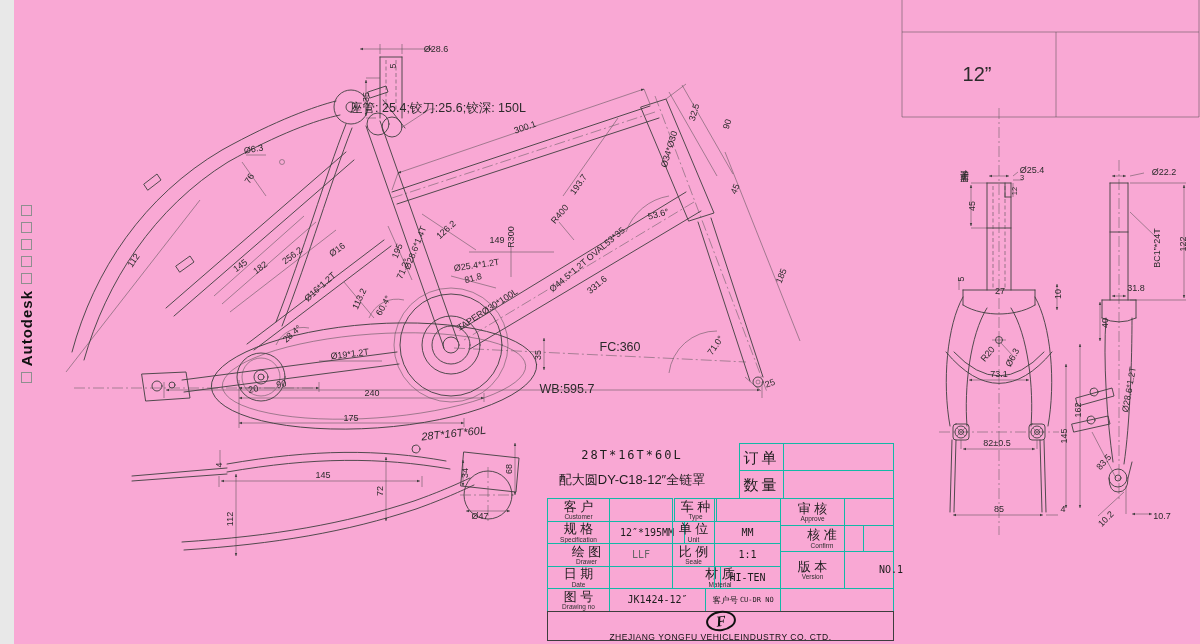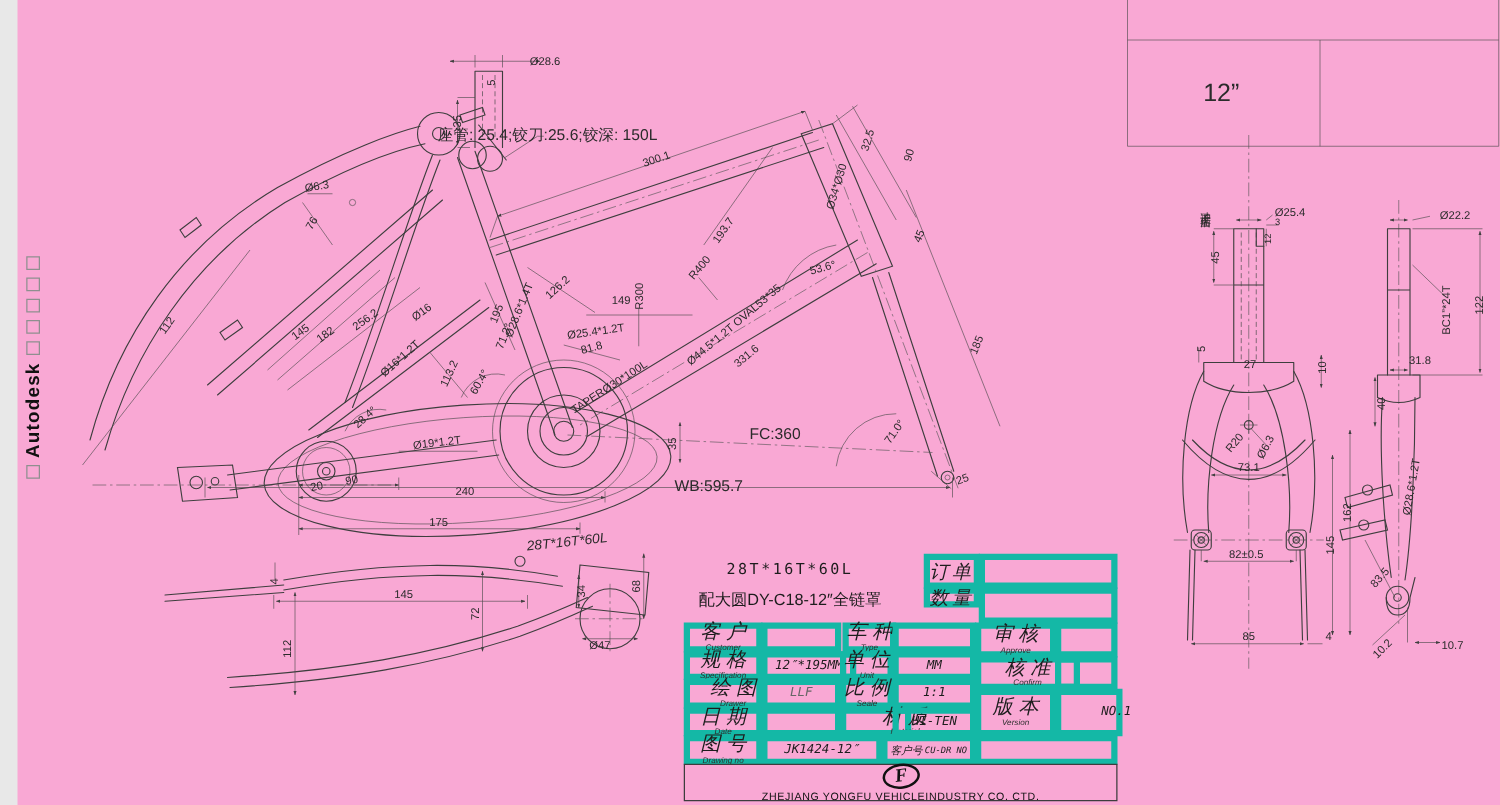--- a/index.html
+++ b/index.html
@@ -11,23 +11,23 @@
   .t{stroke:#4a4a4a;stroke-width:.5;fill:none;}
   .cl{stroke:#555;stroke-width:.5;fill:none;stroke-dasharray:11 3 2 3;}
   .hd{stroke:#4a4a4a;stroke-width:.55;fill:none;stroke-dasharray:4 2.5;}
   .dim{marker-start:url(#ar);marker-end:url(#ar);}
   text.dt{font:9px "Liberation Sans",sans-serif;fill:#2b2b2b;text-anchor:middle;}
   text.dts{font-size:7.5px;}
   text.dtl{font-size:12.5px;}
   text.it{font-style:italic;font-size:11px;}
   text.hsz{font-size:20px;}
   
-  .cell{position:absolute;border:5px solid #14b8a6;box-sizing:border-box;display:flex;
-        flex-direction:column;align-items:center;justify-content:center;line-height:1;font-style:italic;}
-  .cn{font-size:16px;color:#1d1d1d;white-space:nowrap;}
+  .cell{position:absolute;border:1px solid #14b8a6;box-sizing:border-box;display:flex;
+        flex-direction:column;align-items:center;justify-content:center;line-height:1;}
+  .cn{font-size:13px;color:#1d1d1d;white-space:nowrap;}
   .en{font-size:6.5px;color:#2e2e2e;margin-top:1.5px;white-space:nowrap;}
   .val{font-size:10px;color:#1d1d1d;font-family:"DejaVu Sans Mono",monospace;}
   .tb-wrap{position:absolute;left:533px;top:443px;width:347px;height:198px;}
   .order-cn{font-size:15px;letter-spacing:3px;}
   .notes{position:absolute;left:538px;top:448px;width:160px;text-align:center;color:#1d1d1d;}
   .notes .n1{font-size:12px;letter-spacing:2px;font-family:"DejaVu Sans Mono",monospace;}
   .notes .n2{font-size:13px;margin-top:9px;white-space:nowrap;}
   .company{position:absolute;left:0;top:168px;width:347px;height:30px;border:1px solid #3d3d3d;
            box-sizing:border-box;display:flex;flex-direction:column;align-items:center;justify-content:center;}
   .company .row1{display:flex;align-items:center;gap:5px;}
@@ -338,21 +338,21 @@
   <div class="n1">28T*16T*60L</div>
   <div class="n2">配大圆DY-C18-12″全链罩</div>
 </div>
 
 <div class="tb-wrap">
 
   <div class="cell" style="left:192px;top:0;width:45px;height:28px;">
     <span class="cn order-cn">订单</span>
   </div>
   <div class="cell" style="left:236px;top:0;width:111px;height:28px;"></div>
-  <div class="cell" style="left:192px;top:27px;width:45px;height:16px;text-align:center;">
+  <div class="cell" style="left:192px;top:27px;width:45px;height:29px;text-align:center;">
     <span class="cn order-cn">数量</span>
   </div>
   <div class="cell" style="left:236px;top:27px;width:111px;height:29px;"></div>
 
   <div class="cell" style="left:0;top:55px;width:63px;height:24px;">
     <span class="cn">客 户</span>
     <span class="en">Customer</span>
   </div>
   <div class="cell" style="left:62px;top:55px;width:64px;height:24px;"></div>
   <div class="cell" style="left:127px;top:55px;width:43px;height:24px;">

